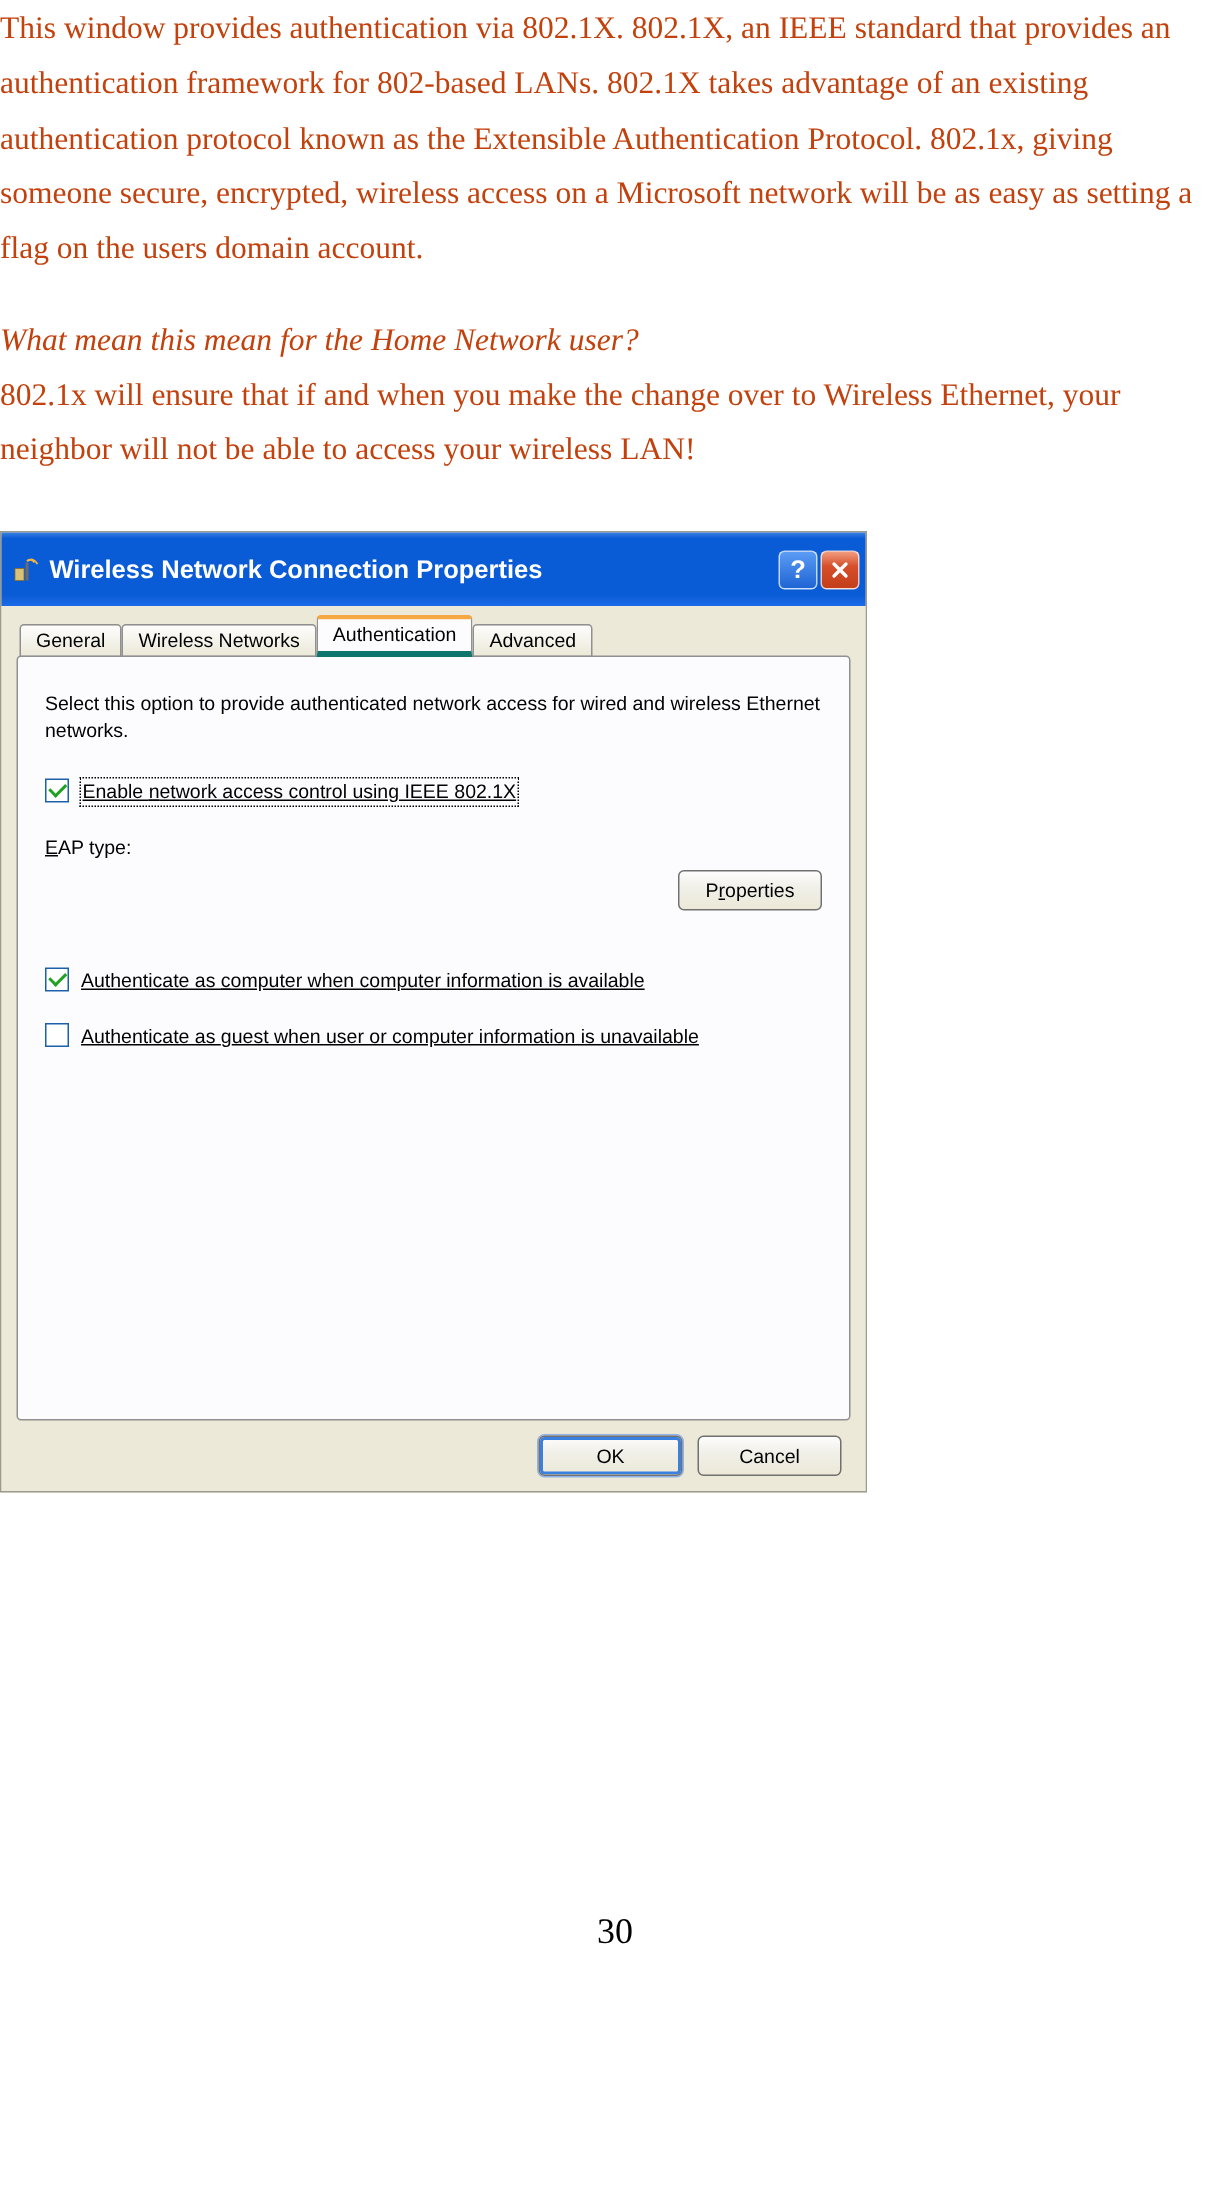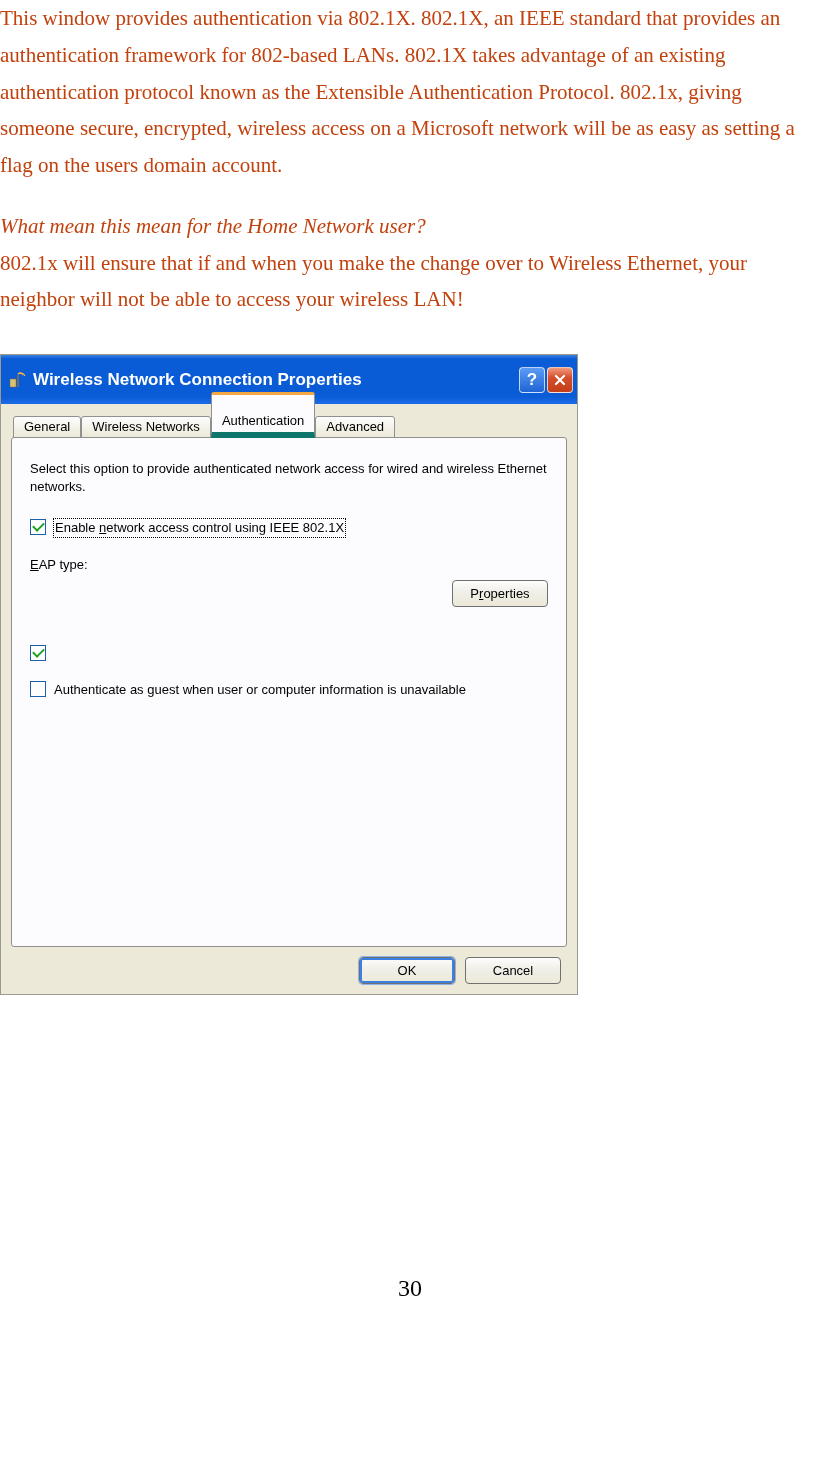--- a/index.html
+++ b/index.html
@@ -107,22 +107,22 @@
     padding: 2px 10px 3px 10px;
     font-size: 13px;
     color: #000;
     margin-right: 0;
     position: relative;
     cursor: default;
   }
   .tab.active {
     background: #fcfcfe;
     border-top: 3px solid #f5a742;
-    border-bottom: 6px solid #0f766e;
-    padding-top: 18px;
+    border-bottom: 4px solid #0f766e;
+    padding-top: 2px;
     padding-bottom: 4px;
     z-index: 2;
   }
   .tab:not(.active) {
     margin-top: 3px;
     background: linear-gradient(to bottom,#fdfdfd,#ece9d8);
     z-index: 1;
   }
   .tab-panel {
     background: #fcfcfe;
@@ -161,20 +161,21 @@
     width: 9px;
     height: 5px;
     border-left: 2px solid #21a121;
     border-bottom: 2px solid #21a121;
     transform: rotate(-45deg);
     margin-top: -3px;
   }
   .check-label {
     font-size: 13px;
     line-height: 1.35;
+    text-decoration: underline;
   }
   .focus-rect {
     outline: 1px dotted #000;
     outline-offset: 0px;
     padding: 0 1px;
   }
   .eap-row {
     display: flex;
     align-items: center;
     margin-bottom: 8px;
@@ -294,20 +295,21 @@
         <div class="eap-row">
           <span class="eap-label"><u>E</u>AP type:</span>
         </div>
 
         <div class="prop-row">
           <div class="win-btn">P<u>r</u>operties</div>
         </div>
 
         <div class="check-row">
           <div class="checkbox checked"></div>
+          <span class="check-label">Authenticate as <u>c</u>omputer when computer information is available</span>
         </div>
 
         <div class="check-row" style="margin-top:18px;">
           <div class="checkbox"></div>
           <span class="check-label">Authenticate as <u>g</u>uest when user or computer information is unavailable</span>
         </div>
       </div>
 
       <div class="button-bar">
         <div class="win-btn default">OK</div>

